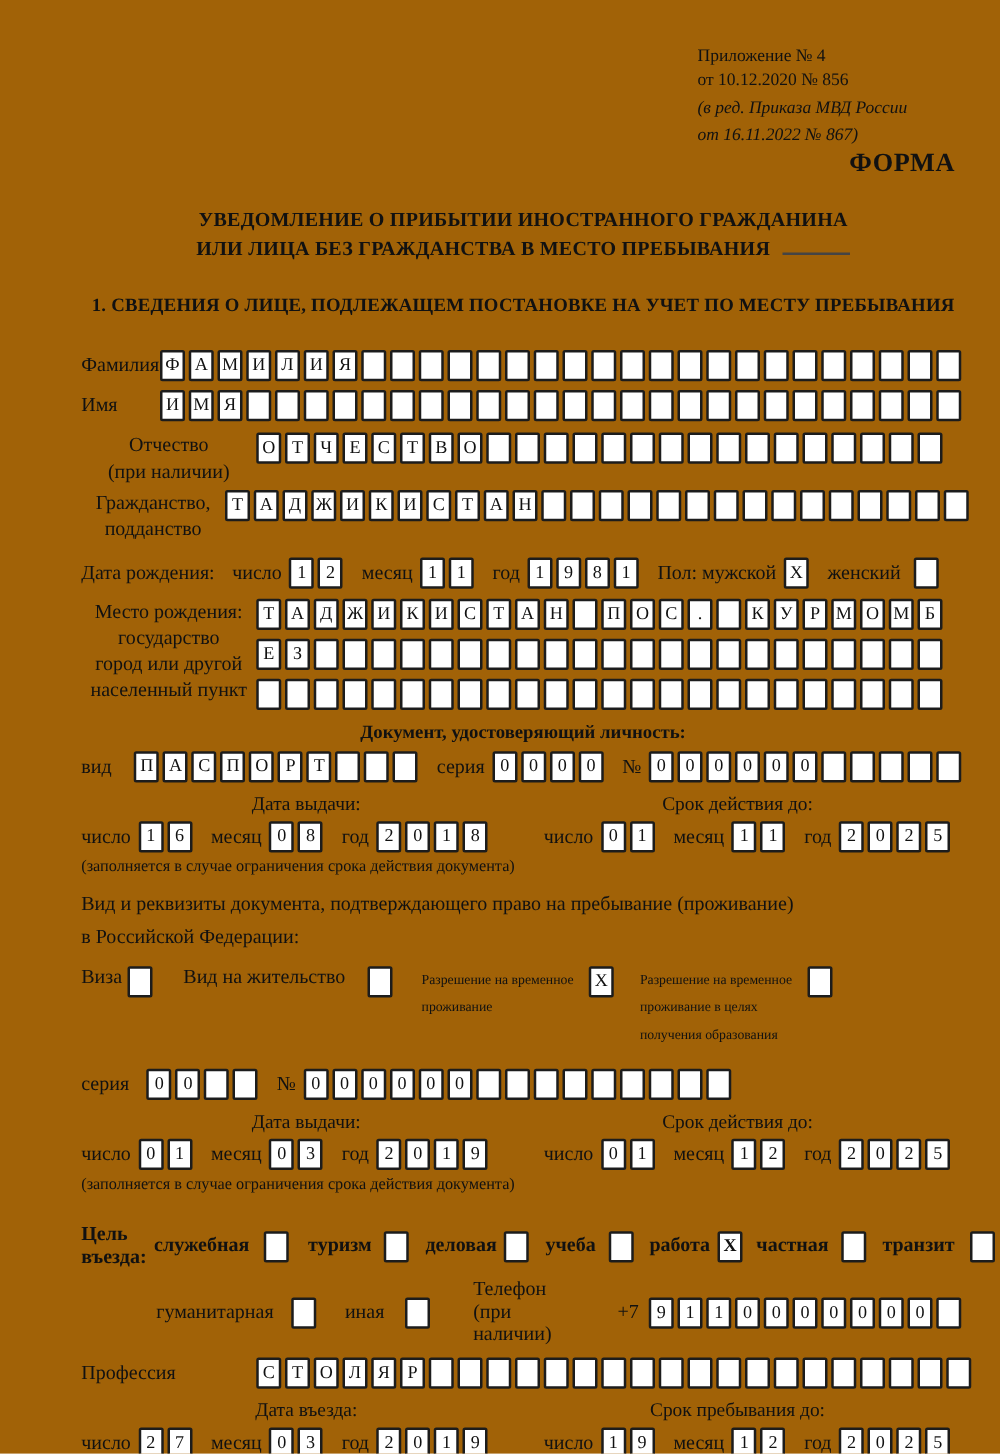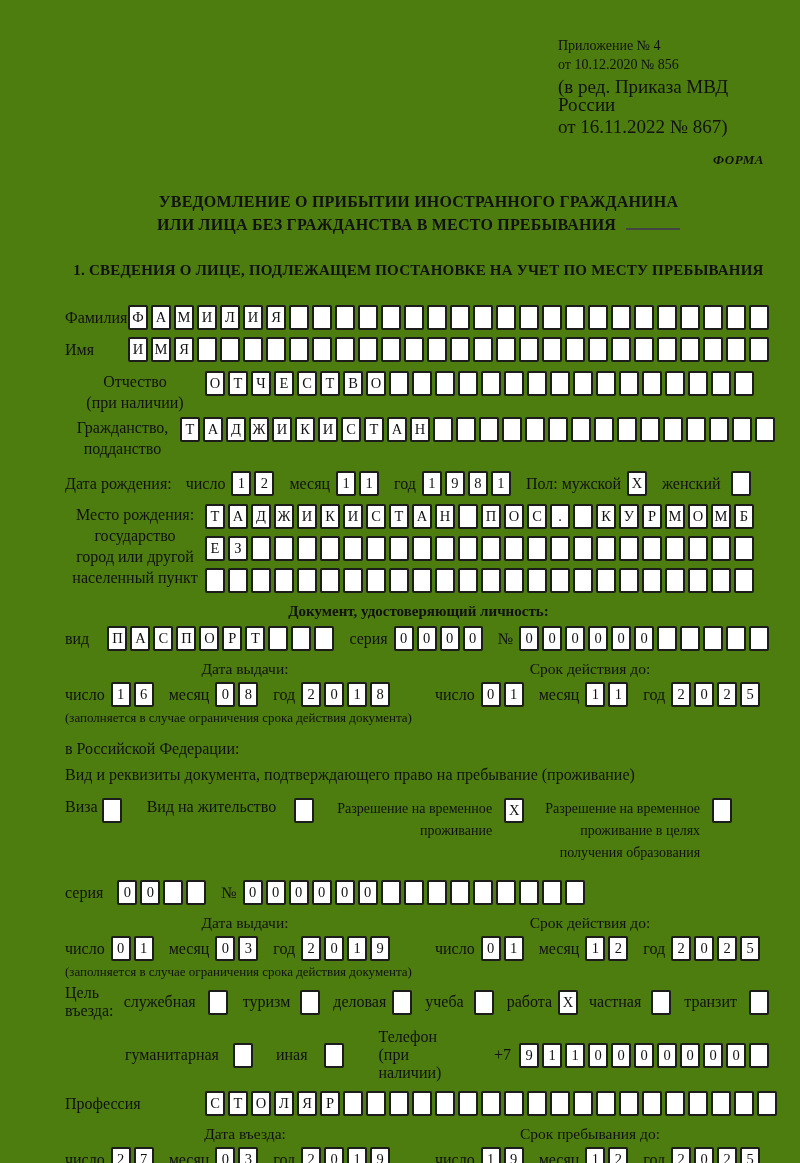--- a/index.html
+++ b/index.html
@@ -1,27 +1,27 @@
 <!DOCTYPE html>
 <html><head>
 <meta charset="utf-8">
 <style>
   * { margin:0; padding:0; box-sizing:border-box; }
   html,body { background:#ffffff; }
   .page {
-    position:relative; width:800px; height:1163px; background:#4d7c0f;
+    position:relative; width:800px; height:1163px; background:#a16207;
     font-family:"Liberation Serif","DejaVu Serif",serif; color:#111;
     overflow:hidden;
   }
   .content { padding:36px 28px 0 65px; }
 
   
   .hdr { margin-left:493px; font-size:14px; line-height:19px; }
-  .hdr .small { font-size:19px; margin-top:4px; line-height:18px; }
-  .forma { text-align:right; padding-right:8px; font-weight:bold; font-size:13px; margin-top:16px; letter-spacing:.5px;font-style:italic; }
+  .hdr .small { font-size:14px; margin-top:4px; line-height:18px;font-style:italic; }
+  .forma { text-align:right; padding-right:8px; font-weight:bold; font-size:21px; letter-spacing:.5px; }
 
   
   .title { text-align:center; font-weight:bold; font-size:16px; line-height:23px; margin-top:22px; letter-spacing:.2px; }
   .blank-line { display:inline-block; width:54px; border-bottom:2px solid #444; height:12px; margin-left:10px; }
   .sec-head { text-align:center; font-weight:bold; font-size:15px; margin-top:26px; letter-spacing:.2px; }
 
   
   .row { display:flex; align-items:center; margin-top:7px; }
   .cells { display:flex; }
   .cell {
@@ -42,21 +42,21 @@
   .cit-label { width:115px; }
   .heads { display:flex; margin-top:9px; }
   .heads .h-left { width:360px; text-align:center; font-size:15.5px; }
   .heads .h-right { width:330px; text-align:center; font-size:15.5px; }
   .date-two-col { display:flex; align-items:center; margin-top:4px; }
   .date-two-col .col-left { width:360px; }
   .date-two-col .col-right { margin-left:10px; }
   .note-right { text-align:left; padding-right:4px; margin-top:3px; }
   .permit-row { display:flex; align-items:flex-start; margin-top:10px; }
   .permit-row .box { margin-top:0; }
-  .plabel-c { text-align:right; font-size:14px; line-height:22px; }
+  .plabel-c { text-align:left; font-size:11px; line-height:22px; }
   .doc-heading { text-align:center; font-weight:bold; font-size:15px; margin-top:10px; }
   .intro { font-size:16px; margin-top:10px; line-height:26px; }
 </style>
 </head>
 <body>
 
 <div class="page">
   <div class="content">
 
     <div class="hdr">
@@ -401,22 +401,22 @@
             <div class="cell">2</div>
             <div class="cell">0</div>
             <div class="cell">2</div>
             <div class="cell">5</div>
           </div>
       </div>
     </div>
     <div class="note note-right">(заполняется в случае ограничения срока действия документа)</div>
 
     <div class="intro">
+      <div>Вид и реквизиты документа, подтверждающего право на пребывание (проживание)</div>
       <div>в Российской Федерации:</div>
-      <div>Вид и реквизиты документа, подтверждающего право на пребывание (проживание)</div>
     </div>
     <div class="permit-row">
       <span class="lbl">Виза</span>
       <div class="cell box" style="margin-left:4px;"></div>
       <span class="lbl" style="margin-left:22px;">Вид на жительство</span>
       <div class="cell box" style="margin-left:18px;"></div>
       <div class="plabel-c" style="margin-left:20px;">
         <div>Разрешение на временное</div>
         <div>проживание</div>
       </div>
@@ -496,21 +496,21 @@
         <div class="cells">
             <div class="cell">2</div>
             <div class="cell">0</div>
             <div class="cell">2</div>
             <div class="cell">5</div>
           </div>
       </div>
     </div>
     <div class="note note-right">(заполняется в случае ограничения срока действия документа)</div>
 
-    <div class="row" style="margin-top:4px;">
+    <div class="row" style="margin-top:24px;font-weight:bold;">
       <span class="lbl">Цель въезда:</span>
       <span class="lbl" style="margin-left:6px;">служебная</span>
       <div class="cell" style="margin-left:12px;"></div>
       <span class="lbl" style="margin-left:12px;">туризм</span>
       <div class="cell" style="margin-left:10px;"></div>
       <span class="lbl" style="margin-left:10px;">деловая</span>
       <div class="cell" style="margin-left:6px;"></div>
       <span class="lbl" style="margin-left:10px;">учеба</span>
       <div class="cell" style="margin-left:10px;"></div>
       <span class="lbl" style="margin-left:10px;">работа</span>

